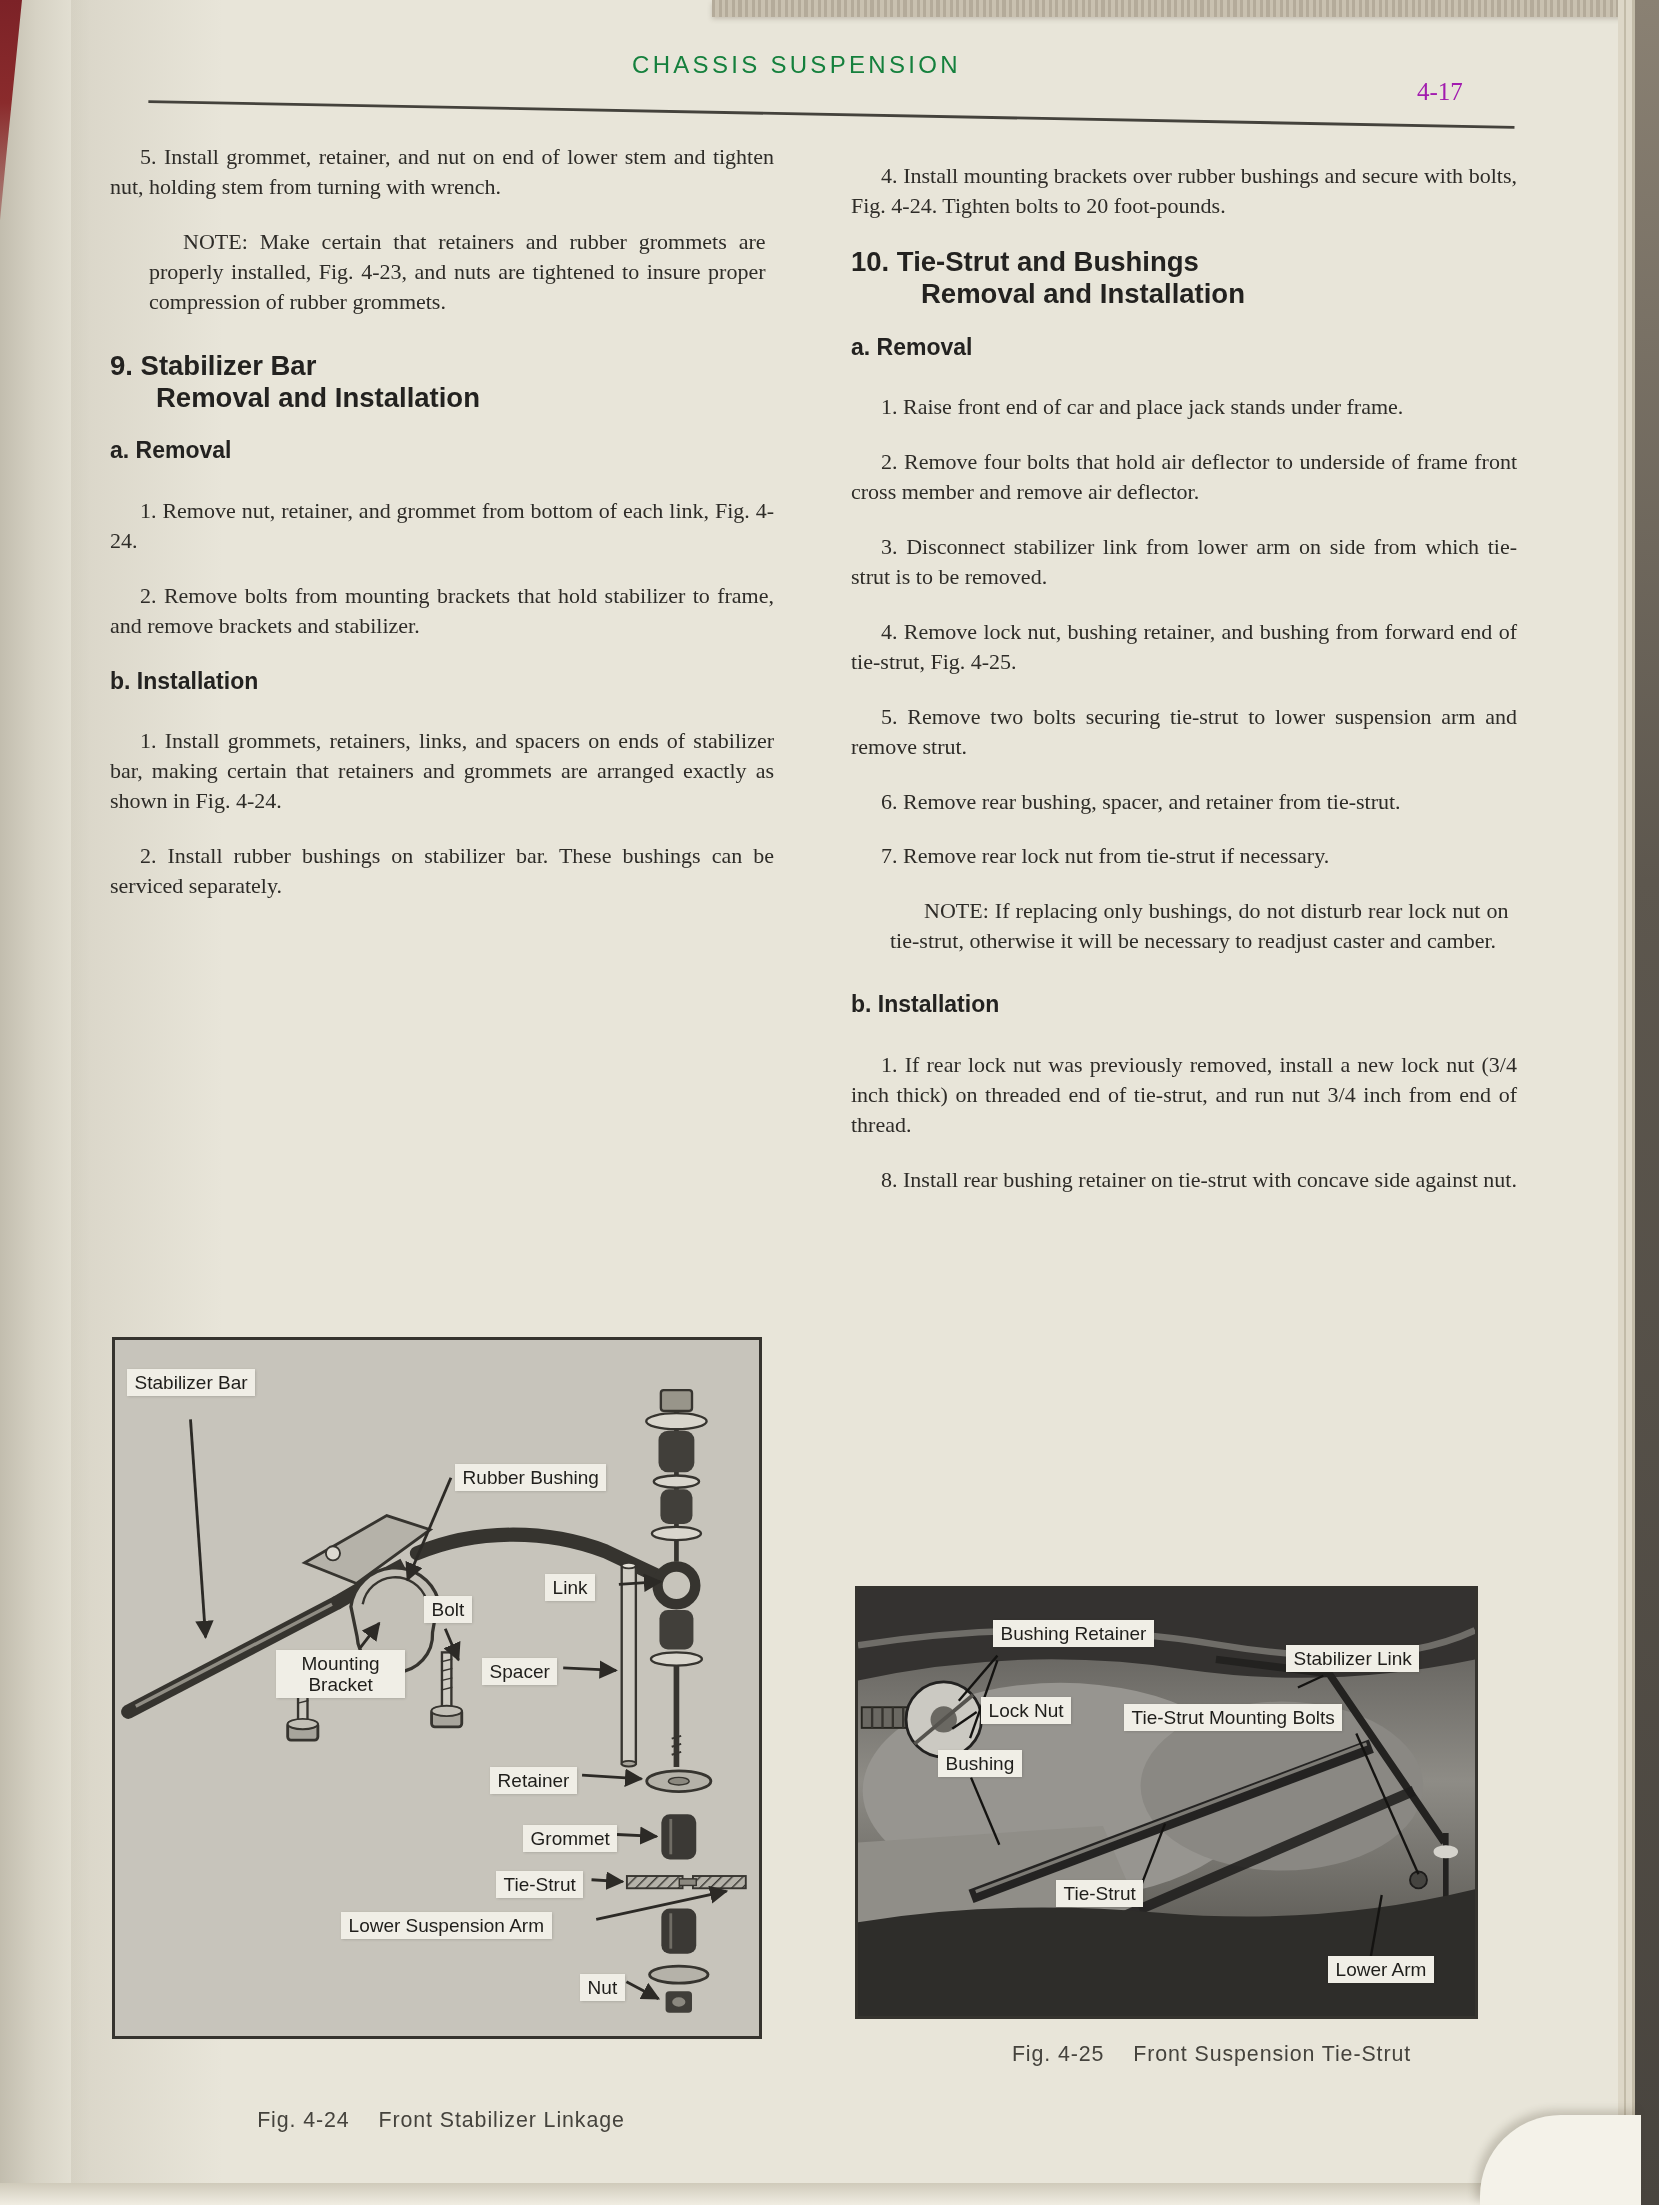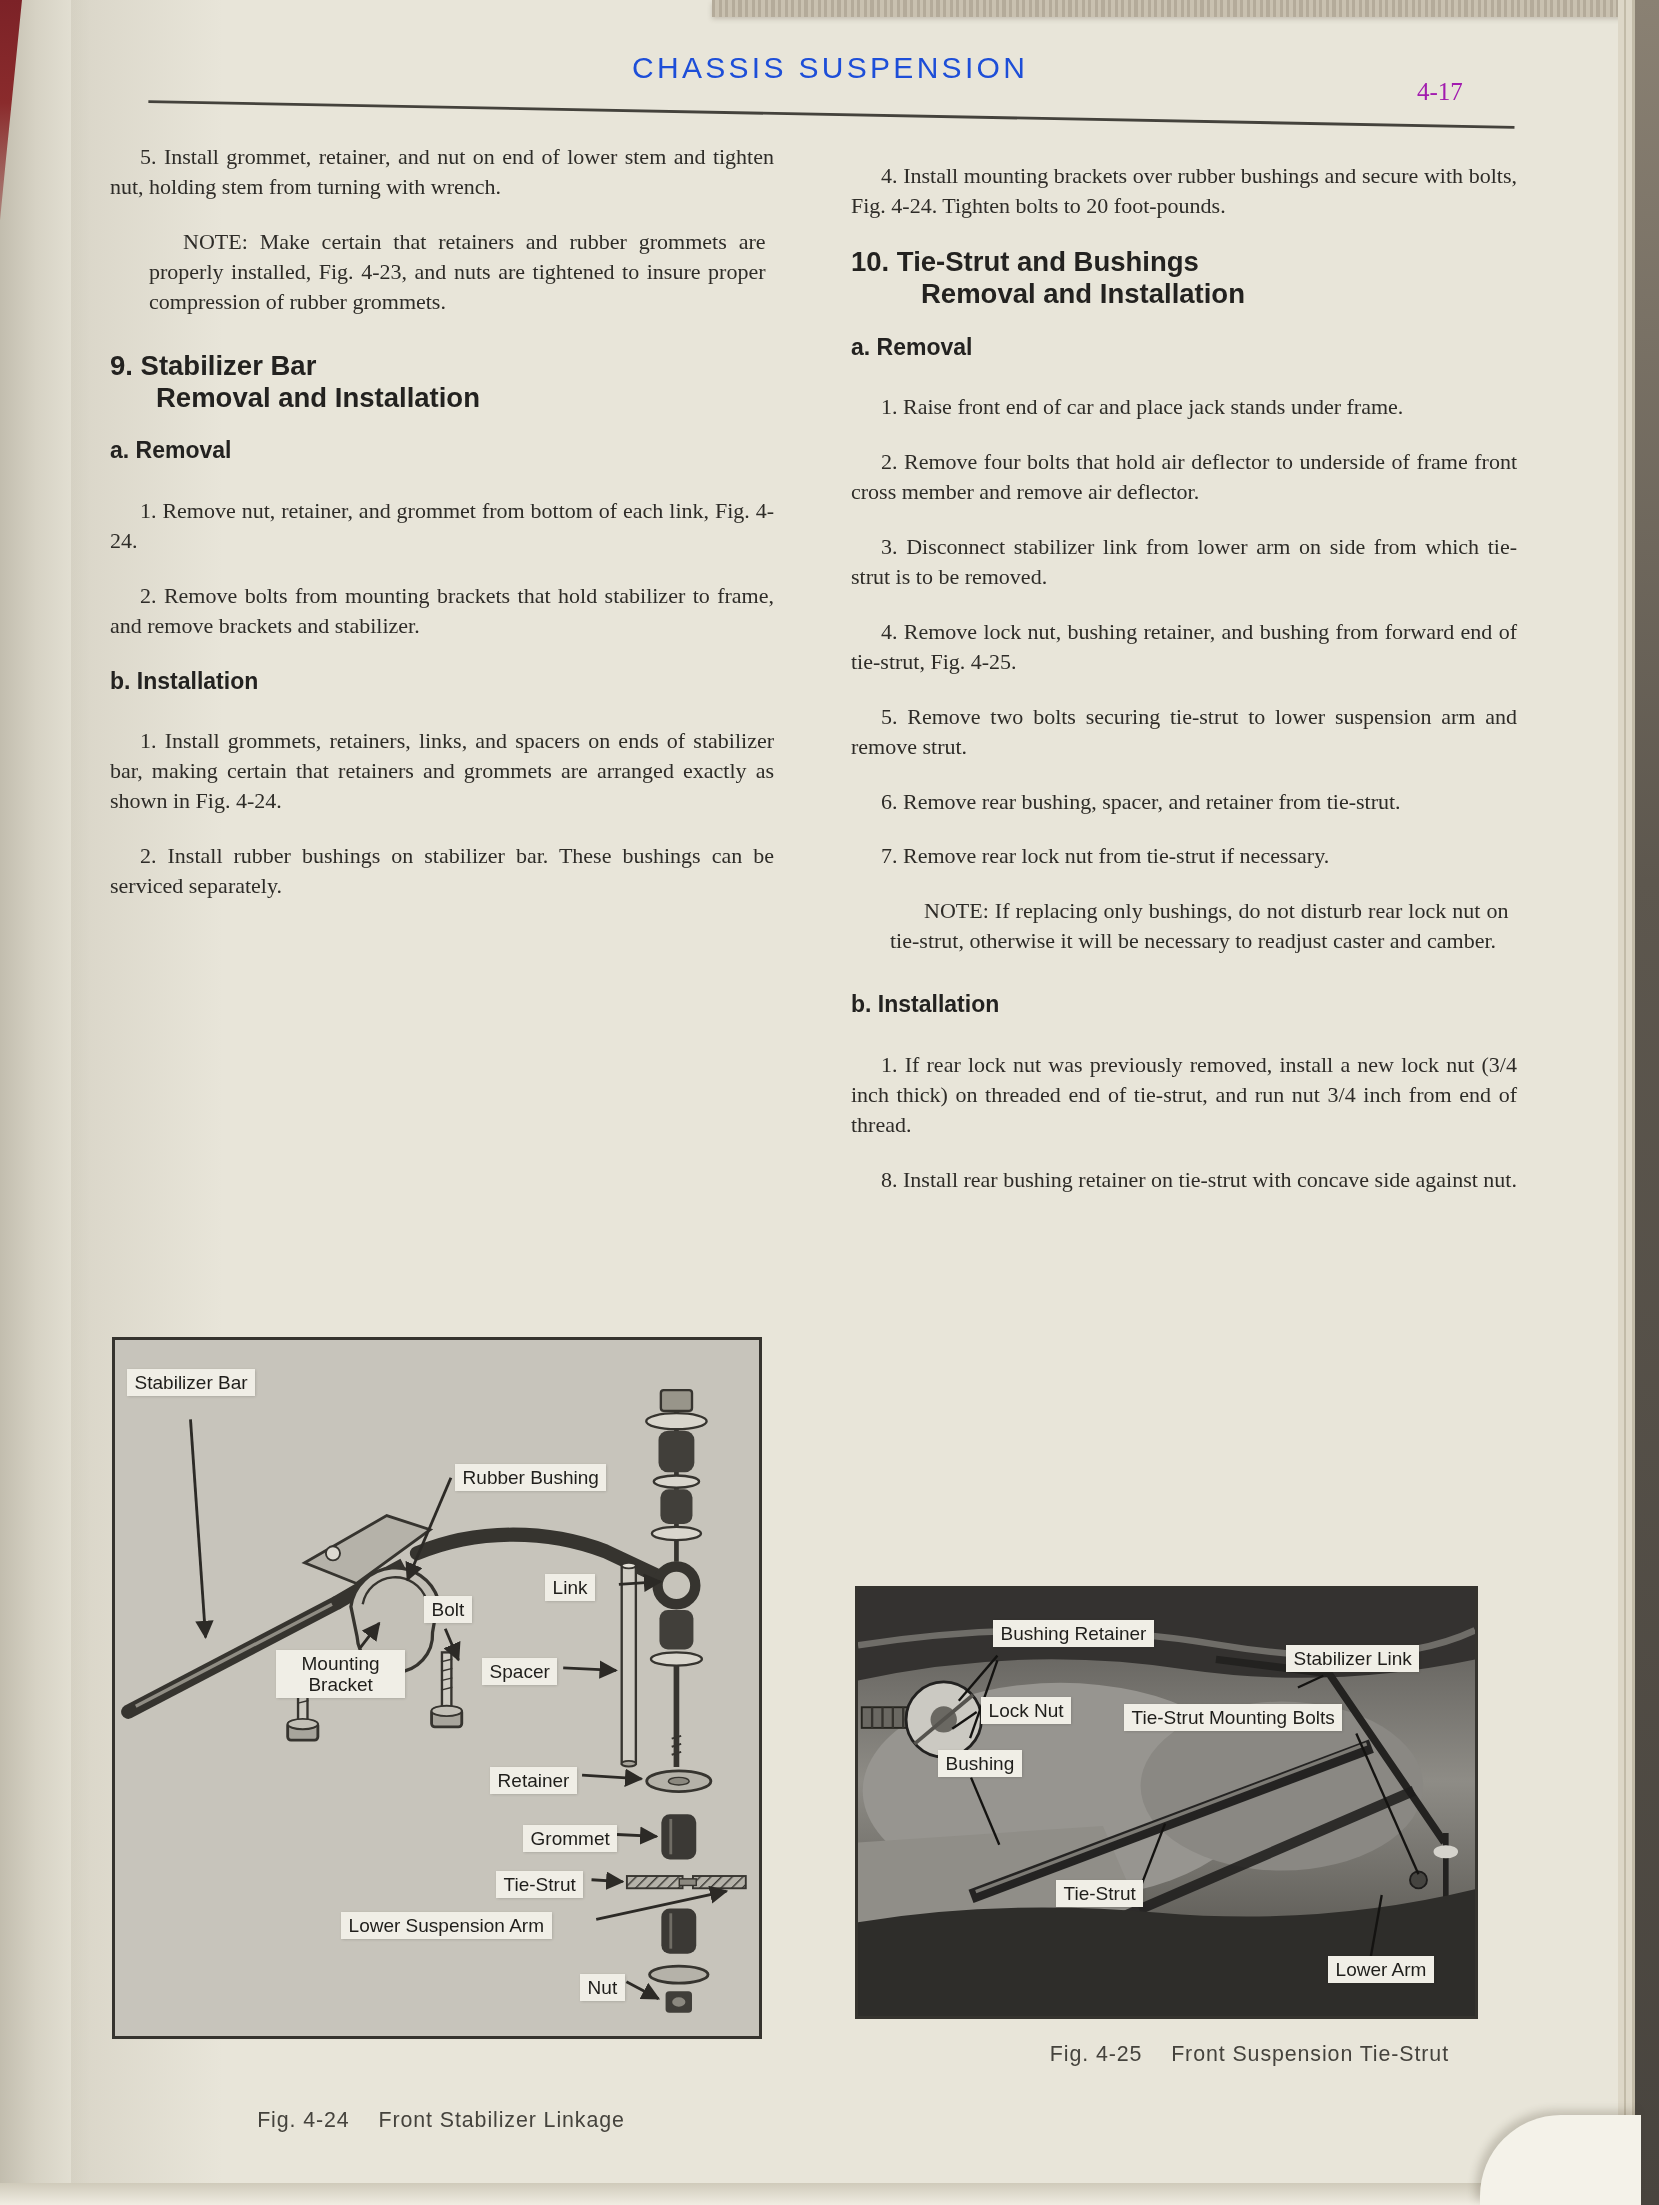--- a/index.html
+++ b/index.html
@@ -23,22 +23,22 @@
     background:repeating-linear-gradient(90deg,#ddd7c7 0 5.7px,#c2bba8 5.7px 8.5px);}
   .right-dark{position:absolute;right:0;top:0;width:25px;height:100%;
     background:linear-gradient(180deg,#8a8173 0%,#5d574e 40%,#48443e 100%);}
   .bottom-edge{position:absolute;left:0;bottom:0;height:22px;right:25px;
     background:linear-gradient(180deg,#cfcaba,#f0ede2);}
   .corner-curl{position:absolute;right:19px;bottom:0;width:161px;height:90px;
     background:#f4f2e9;border-radius:81px 0 0 0;
     box-shadow:-4.7px -4.7px 8.5px rgba(70,60,40,.22);}
   
   .page-title{position:absolute;left:632px;top:51px;
-    font-family:"Liberation Sans",sans-serif;font-size:30px;letter-spacing:3.3px;
-    color:#1d4ed8;font-weight:400;}
+    font-family:"Liberation Sans",sans-serif;font-size:24px;letter-spacing:3.3px;
+    color:#15803d;font-weight:400;}
   .page-number{position:absolute;left:1417px;top:78px;font-size:25px;color:#a21caf;}
   .rule-svg{position:absolute;left:0;top:0;width:1660px;height:190px;pointer-events:none;}
   
   .col{position:absolute;font-size:22px;line-height:1.36;text-align:justify;}
   .col-left{left:110px;top:142px;width:664px;}
   .col-right{left:851px;top:161px;width:666px;}
   .col p{margin:0 0 25px 0;text-indent:30px;}
   .col p.note{margin:8.5px 8.5px 33px 39px;text-indent:34px;}
   .sec-head{font-family:"Liberation Sans",sans-serif;font-weight:700;font-size:27.5px;
     line-height:1.18;color:#232220;margin:16px 0 21px 0;}
@@ -55,21 +55,21 @@
   .fig-art{position:absolute;left:0;top:0;width:100%;height:100%;}
   .fig-label{position:absolute;background:#f0eee6;color:#1f1e1b;
     font-family:"Liberation Sans",sans-serif;font-size:19px;font-weight:500;
     padding:2.8px 7.6px;line-height:1.12;white-space:nowrap;
     box-shadow:0.9px 1.4px 2.8px rgba(40,38,30,.25);}
   .fig-label.wrap{white-space:normal;text-align:center;}
   .caption{position:absolute;font-family:"Liberation Sans",sans-serif;font-size:21.4px;
     color:#45433d;letter-spacing:0.9px;text-align:center;}
   .caption .num{margin-right:22px;}
   #cap24{left:116px;top:2108px;width:650px;}
-  #cap25{left:826px;top:2042px;width:623px;text-align:right;}
+  #cap25{left:900px;top:2042px;width:623px;}
 </style>
 </head>
 <body>
 
 <div id="canvas">
 
   <div class="left-shade"></div>
   <div class="gutter-soft"></div>
   <div class="top-edge"></div>
   <div class="page-stack"></div>

